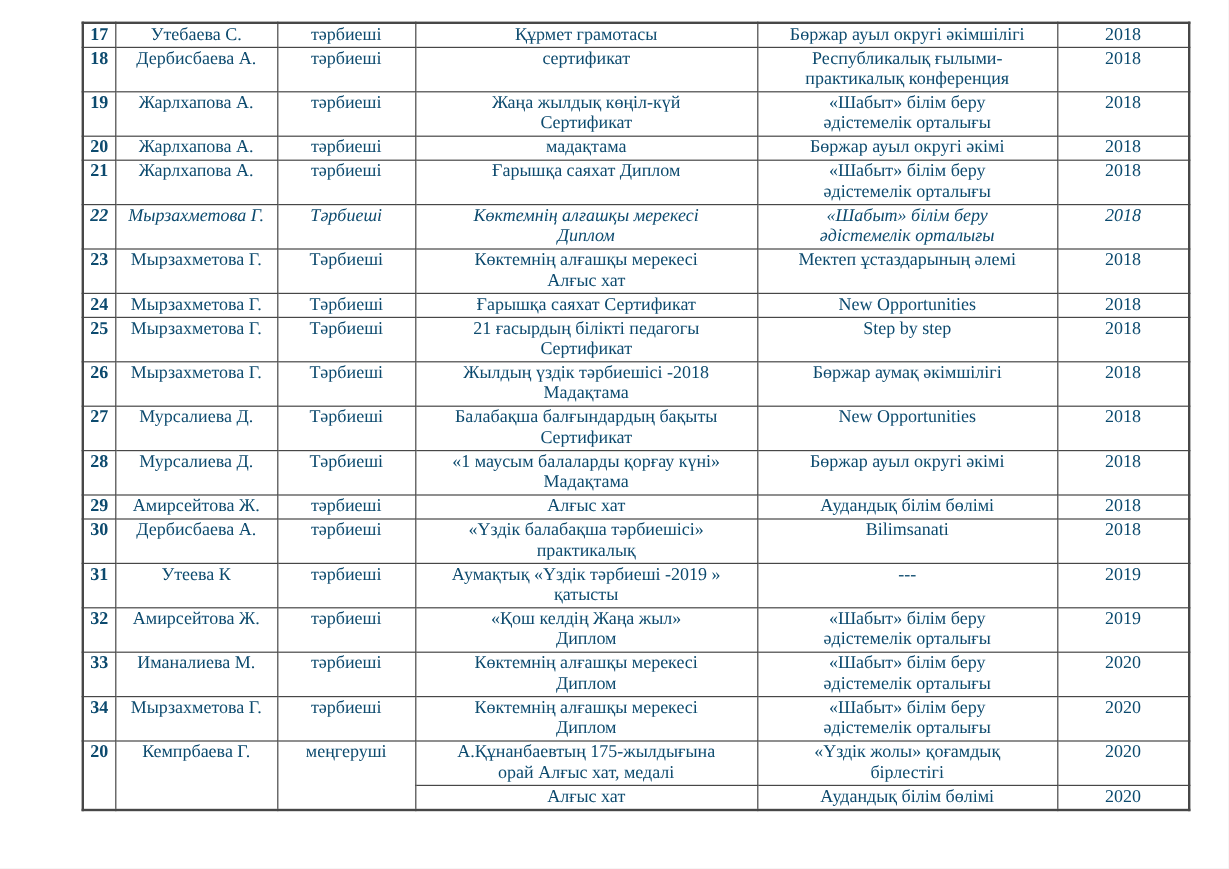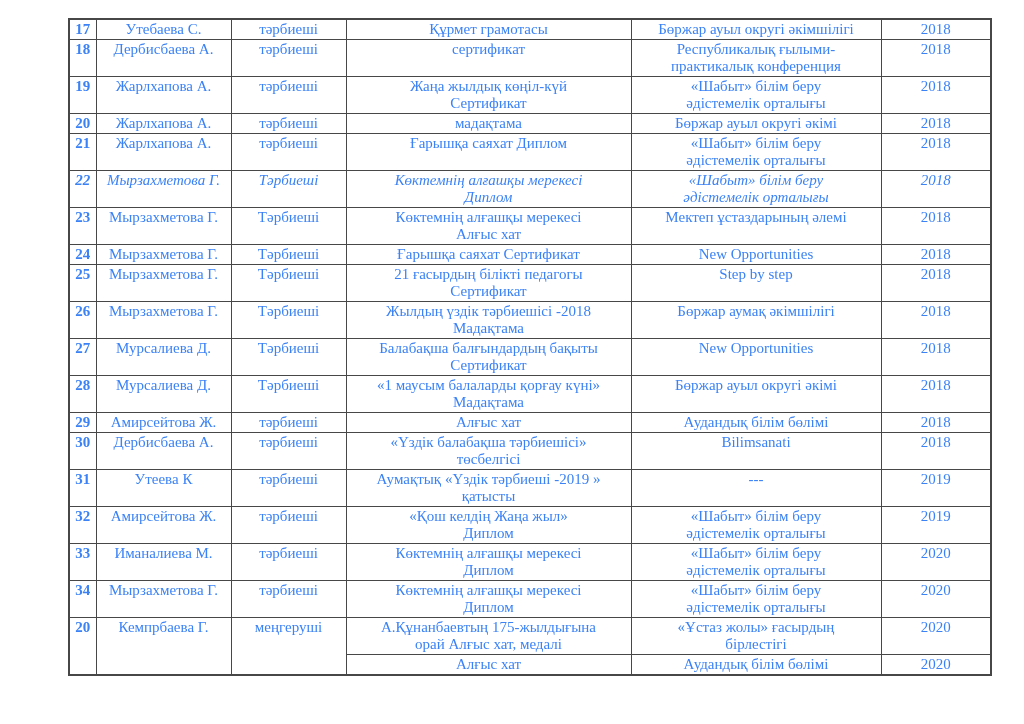--- a/index.html
+++ b/index.html
@@ -7,21 +7,21 @@
     padding: 0;
     background: #e8e8e8;
   }
   .page {
     position: relative;
     width: 1024px;
     height: 724px;
     background: #ffffff;
     overflow: hidden;
     font-family: "Liberation Serif", "DejaVu Serif", serif;
-    color: #3b82f6;
+    color: #0c4a6e;
   }
   table.awards {
     position: absolute;
     left: 68px;
     top: 18px;
     width: 922px;
     border-collapse: collapse;
     table-layout: fixed;
     border: 2px solid #474747;
   }
@@ -171,21 +171,21 @@
           <td class="c-position">тәрбиеші</td>
           <td class="c-award">Алғыс хат</td>
           <td class="c-org">Аудандық білім бөлімі</td>
           <td class="c-year">2018</td>
         </tr>
         <tr style="height: 37px;">
           <td class="c-no">30</td>
           <td class="c-name">Дербисбаева А.</td>
           <td class="c-position">тәрбиеші</td>
           <td class="c-award">«Үздік балабақша тәрбиешісі»
-төсбелгісі</td>
+практикалық</td>
           <td class="c-org">Bilimsanati</td>
           <td class="c-year">2018</td>
         </tr>
         <tr style="height: 37px;">
           <td class="c-no">31</td>
           <td class="c-name">Утеева К</td>
           <td class="c-position">тәрбиеші</td>
           <td class="c-award">Аумақтық «Үздік тәрбиеші -2019 »
 қатысты</td>
           <td class="c-org">---</td>
@@ -220,21 +220,21 @@
           <td class="c-org">«Шабыт»  білім беру
 әдістемелік орталығы</td>
           <td class="c-year">2020</td>
         </tr>
         <tr style="height: 37px;">
           <td class="c-no" rowspan="2">20</td>
           <td class="c-name" rowspan="2">Кемпрбаева Г.</td>
           <td class="c-position" rowspan="2">меңгеруші</td>
           <td class="c-award">А.Құнанбаевтың 175-жылдығына
 орай Алғыс хат, медалі</td>
-          <td class="c-org">«Ұстаз жолы» ғасырдың
+          <td class="c-org">«Үздік жолы» қоғамдық
 бірлестігі</td>
           <td class="c-year">2020</td>
         </tr>
         <tr style="height: 19px;">
           <td class="c-award">Алғыс хат</td>
           <td class="c-org">Аудандық білім бөлімі</td>
           <td class="c-year">2020</td>
         </tr>
       </tbody>
   </table>

